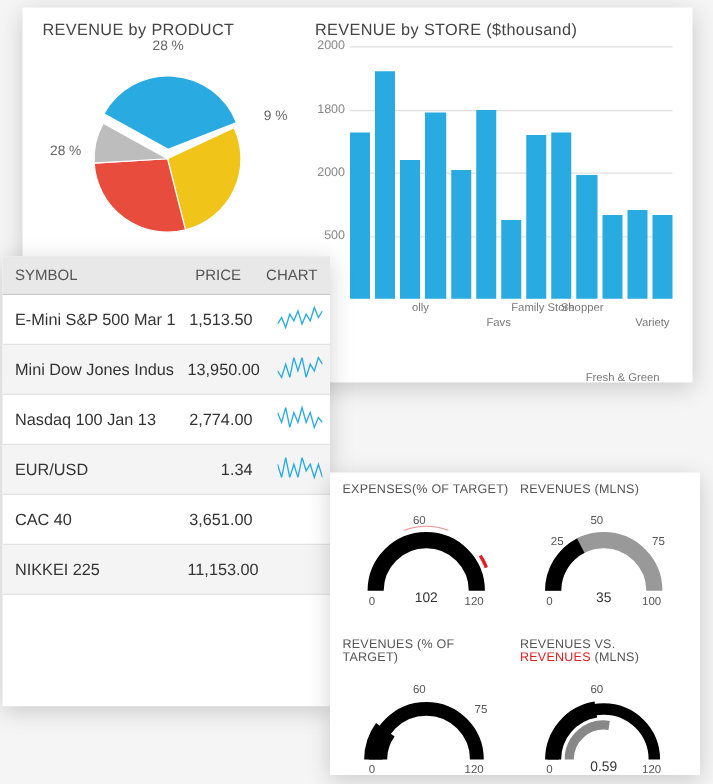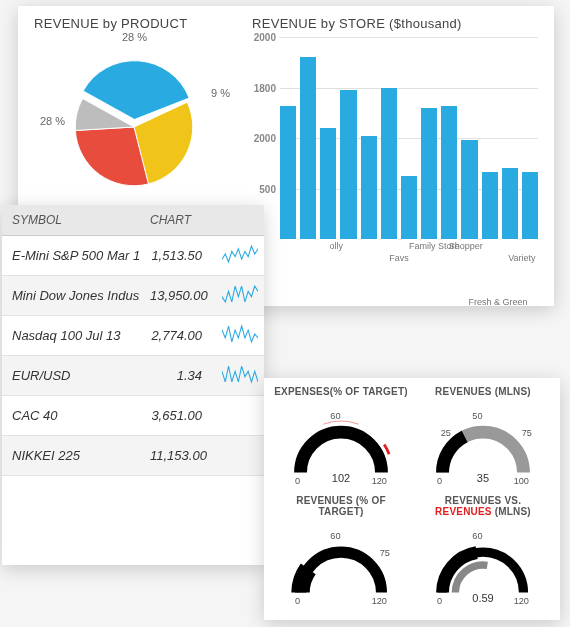--- a/index.html
+++ b/index.html
@@ -23,46 +23,46 @@
   #top-panel .row { display: flex; gap: 18px; justify-content: space-between; }
   .pie-block { width: 200px; }
   .bar-block { flex: 1; }
   .chart-title { font-size: 13px; color: #444; margin-bottom: 6px; font-weight: 400; letter-spacing: .3px;}
   .pie-wrap { position: relative; width: 180px; height: 180px; margin: 6px auto 0; }
   .pie-wrap svg { width: 100%; height: 100%; }
   .pie-label { position: absolute; font-size: 11px; color: #666; }
   .bar-area { position: relative; height: 230px; margin-top: 6px; }
   .bar-grid { position:absolute; left:28px; right:0; top:0; bottom:28px; }
   .bar-grid .gline { position:absolute; left:0; right:0; border-top:1px solid #e0e0e0; }
-  .bar-grid .glabel { position:absolute; left:-28px; width:24px; text-align:right; font-size:10px; color:#888; transform:translateY(-50%);font-weight:bold; }
+  .bar-grid .glabel { position:absolute; left:-28px; width:24px; text-align:right; font-size:10px; color:#888; transform:translateY(-50%); }
   .bars { position:absolute; left:28px; right:0; top:0; bottom:28px; display:flex; align-items:flex-end; gap:4px;}
   .bar { flex:1; background:#29abe2; }
   .bar-xlabels { position:absolute; left:28px; right:0; bottom:0; height:26px; }
   .bar-xlabels span { position:absolute; font-size:9px; color:#777; transform-origin:left top; }
 
   
-  #table-panel { left: 2px; top: 205px; width: 262px; height: 360px; font-style: italic; }
+  #table-panel { left: 2px; top: 205px; width: 262px; height: 360px; }
   #table-panel .thead { display:flex; background:#e8e8e8; border-bottom:1px solid #ccc; }
   #table-panel .th { padding:8px 10px; font-size:12px; color:#555; }
   #table-panel .th.sym { width:138px; }
   #table-panel .th.pr  { width:72px; text-align:right; }
   #table-panel .th.ch  { flex:1; }
   #table-panel .trow { display:flex; align-items:center; border-bottom:1px solid #e3e3e3; height:40px; }
   #table-panel .trow.alt { background:#f4f4f4; }
   #table-panel .td { padding:0 10px; font-size:13px; color:#333; }
   #table-panel .td.sym { width:138px; white-space:nowrap; overflow:hidden; }
   #table-panel .td.pr  { width:72px; text-align:right; }
   #table-panel .td.ch  { flex:1; padding-right:6px; }
   #table-panel .spark { width:100%; height:22px; }
 
   
   #gauge-panel { left: 264px; top: 378px; width: 296px; height: 242px; padding:8px 10px; }
   #gauge-panel .grow { display:flex; gap:8px; }
   .gcell { flex:1; position:relative; }
-  .gtitle { font-size:10px; color:#555; text-align:center; letter-spacing:.2px; margin-bottom:2px;font-weight:bold;}
+  .gtitle { font-size:10px; color:#555; text-align:left; letter-spacing:.2px; margin-bottom:2px;}
   .gtitle .red { color:#e02020; }
   .gsvg { width:100%; height:92px; display:block; }
   .gticks { font-size:10px; fill:#555; }
   .gval { font-size:12px; fill:#333; text-anchor:middle; }
 </style>
 </head>
 <body>
 
 <div id="top-panel" class="panel">
   <div class="row">
@@ -112,39 +112,40 @@
             <span style="left: 88.4615%; top: 12px;">Variety</span>
           </div>
       </div>
     </div>
   </div>
 </div>
 
 <div id="table-panel" class="panel">
   <div class="thead">
     <div class="th sym">SYMBOL</div>
+    <div class="th pr">PRICE</div>
     <div class="th ch">CHART</div>
   </div>
   <div id="table-body">
       <div class="trow">
         <div class="td sym">E-Mini S&amp;P 500 Mar 13</div>
         <div class="td pr">1,513.50</div>
         <div class="td ch"><svg class="spark" viewBox="0 0 50 22">
             <polyline points="0,18.333333333333332 4.545454545454546,11 9.090909090909092,22 13.636363636363635,7.333333333333334 18.181818181818183,14.666666666666668 22.727272727272727,3.6666666666666643 27.27272727272727,18.333333333333332 31.818181818181817,7.333333333333334 36.36363636363637,14.666666666666668 40.909090909090914,0 45.45454545454545,11 50,3.6666666666666643" fill="none" stroke="#29abe2" stroke-width="1.5"></polyline>
           </svg></div>
       </div>
       <div class="trow alt">
         <div class="td sym">Mini Dow Jones Indus.</div>
         <div class="td pr">13,950.00</div>
         <div class="td ch"><svg class="spark" viewBox="0 0 50 22">
             <polyline points="0,14.666666666666668 4.545454545454546,22 9.090909090909092,7.333333333333334 13.636363636363635,22 18.181818181818183,0 22.727272727272727,14.666666666666668 27.27272727272727,0 31.818181818181817,22 36.36363636363637,7.333333333333334 40.909090909090914,14.666666666666668 45.45454545454545,0 50,7.333333333333334" fill="none" stroke="#29abe2" stroke-width="1.5"></polyline>
           </svg></div>
       </div>
       <div class="trow">
-        <div class="td sym">Nasdaq 100 Jul 13</div>
+        <div class="td sym">Nasdaq 100 Jan 13</div>
         <div class="td pr">2,774.00</div>
         <div class="td ch"><svg class="spark" viewBox="0 0 50 22">
             <polyline points="0,5.5 4.545454545454546,16.5 9.090909090909092,0 13.636363636363635,22 18.181818181818183,5.5 22.727272727272727,16.5 27.27272727272727,0 31.818181818181817,16.5 36.36363636363637,5.5 40.909090909090914,22 45.45454545454545,11 50,16.5" fill="none" stroke="#29abe2" stroke-width="1.5"></polyline>
           </svg></div>
       </div>
       <div class="trow alt">
         <div class="td sym">EUR/USD</div>
         <div class="td pr">1.34</div>
         <div class="td ch"><svg class="spark" viewBox="0 0 50 22">
             <polyline points="0,7.333333333333334 4.545454545454546,22 9.090909090909092,0 13.636363636363635,22 18.181818181818183,7.333333333333334 22.727272727272727,22 27.27272727272727,0 31.818181818181817,14.666666666666668 36.36363636363637,7.333333333333334 40.909090909090914,22 45.45454545454545,7.333333333333334 50,22" fill="none" stroke="#29abe2" stroke-width="1.5"></polyline>
@@ -184,21 +185,21 @@
           <path d="M 26 80 A 44 44 0 0 1 50.024418011459936 40.79571293571182" fill="none" stroke="#000" stroke-width="14"></path>
           <text class="gticks" x="20" y="92">0</text>
           <text class="gticks" x="64" y="22" text-anchor="middle">50</text>
           <text class="gticks" x="120" y="92" text-anchor="end">100</text>
           <text class="gticks" x="112" y="40">75</text>
           <text class="gticks" x="24" y="40">25</text>
           <text class="gval" x="70" y="90">35</text>
         </svg>
     </div>
   </div>
-  <div class="grow" style="margin-top:4px">
+  <div class="grow" style="margin-top:19px">
     <div class="gcell">
       <div class="gtitle">REVENUES (% OF TARGET)</div>
       <svg class="gsvg" id="g3" viewBox="0 0 140 100">
           <path d="M 26 80 A 44 44 0 0 1 114 79.99999999999999" fill="none" stroke="#000" stroke-width="12"></path>
           <path d="M 26 80 A 44 44 0 0 1 34.40325224750231 54.137448899131186" fill="none" stroke="#000" stroke-width="20"></path>
           <text class="gticks" x="20" y="92">0</text>
           <text class="gticks" x="64" y="22" text-anchor="middle">60</text>
           <text class="gticks" x="120" y="92" text-anchor="end">120</text>
           <text class="gticks" x="112" y="40">75</text>
           <text class="gval" x="70" y="90"></text>

